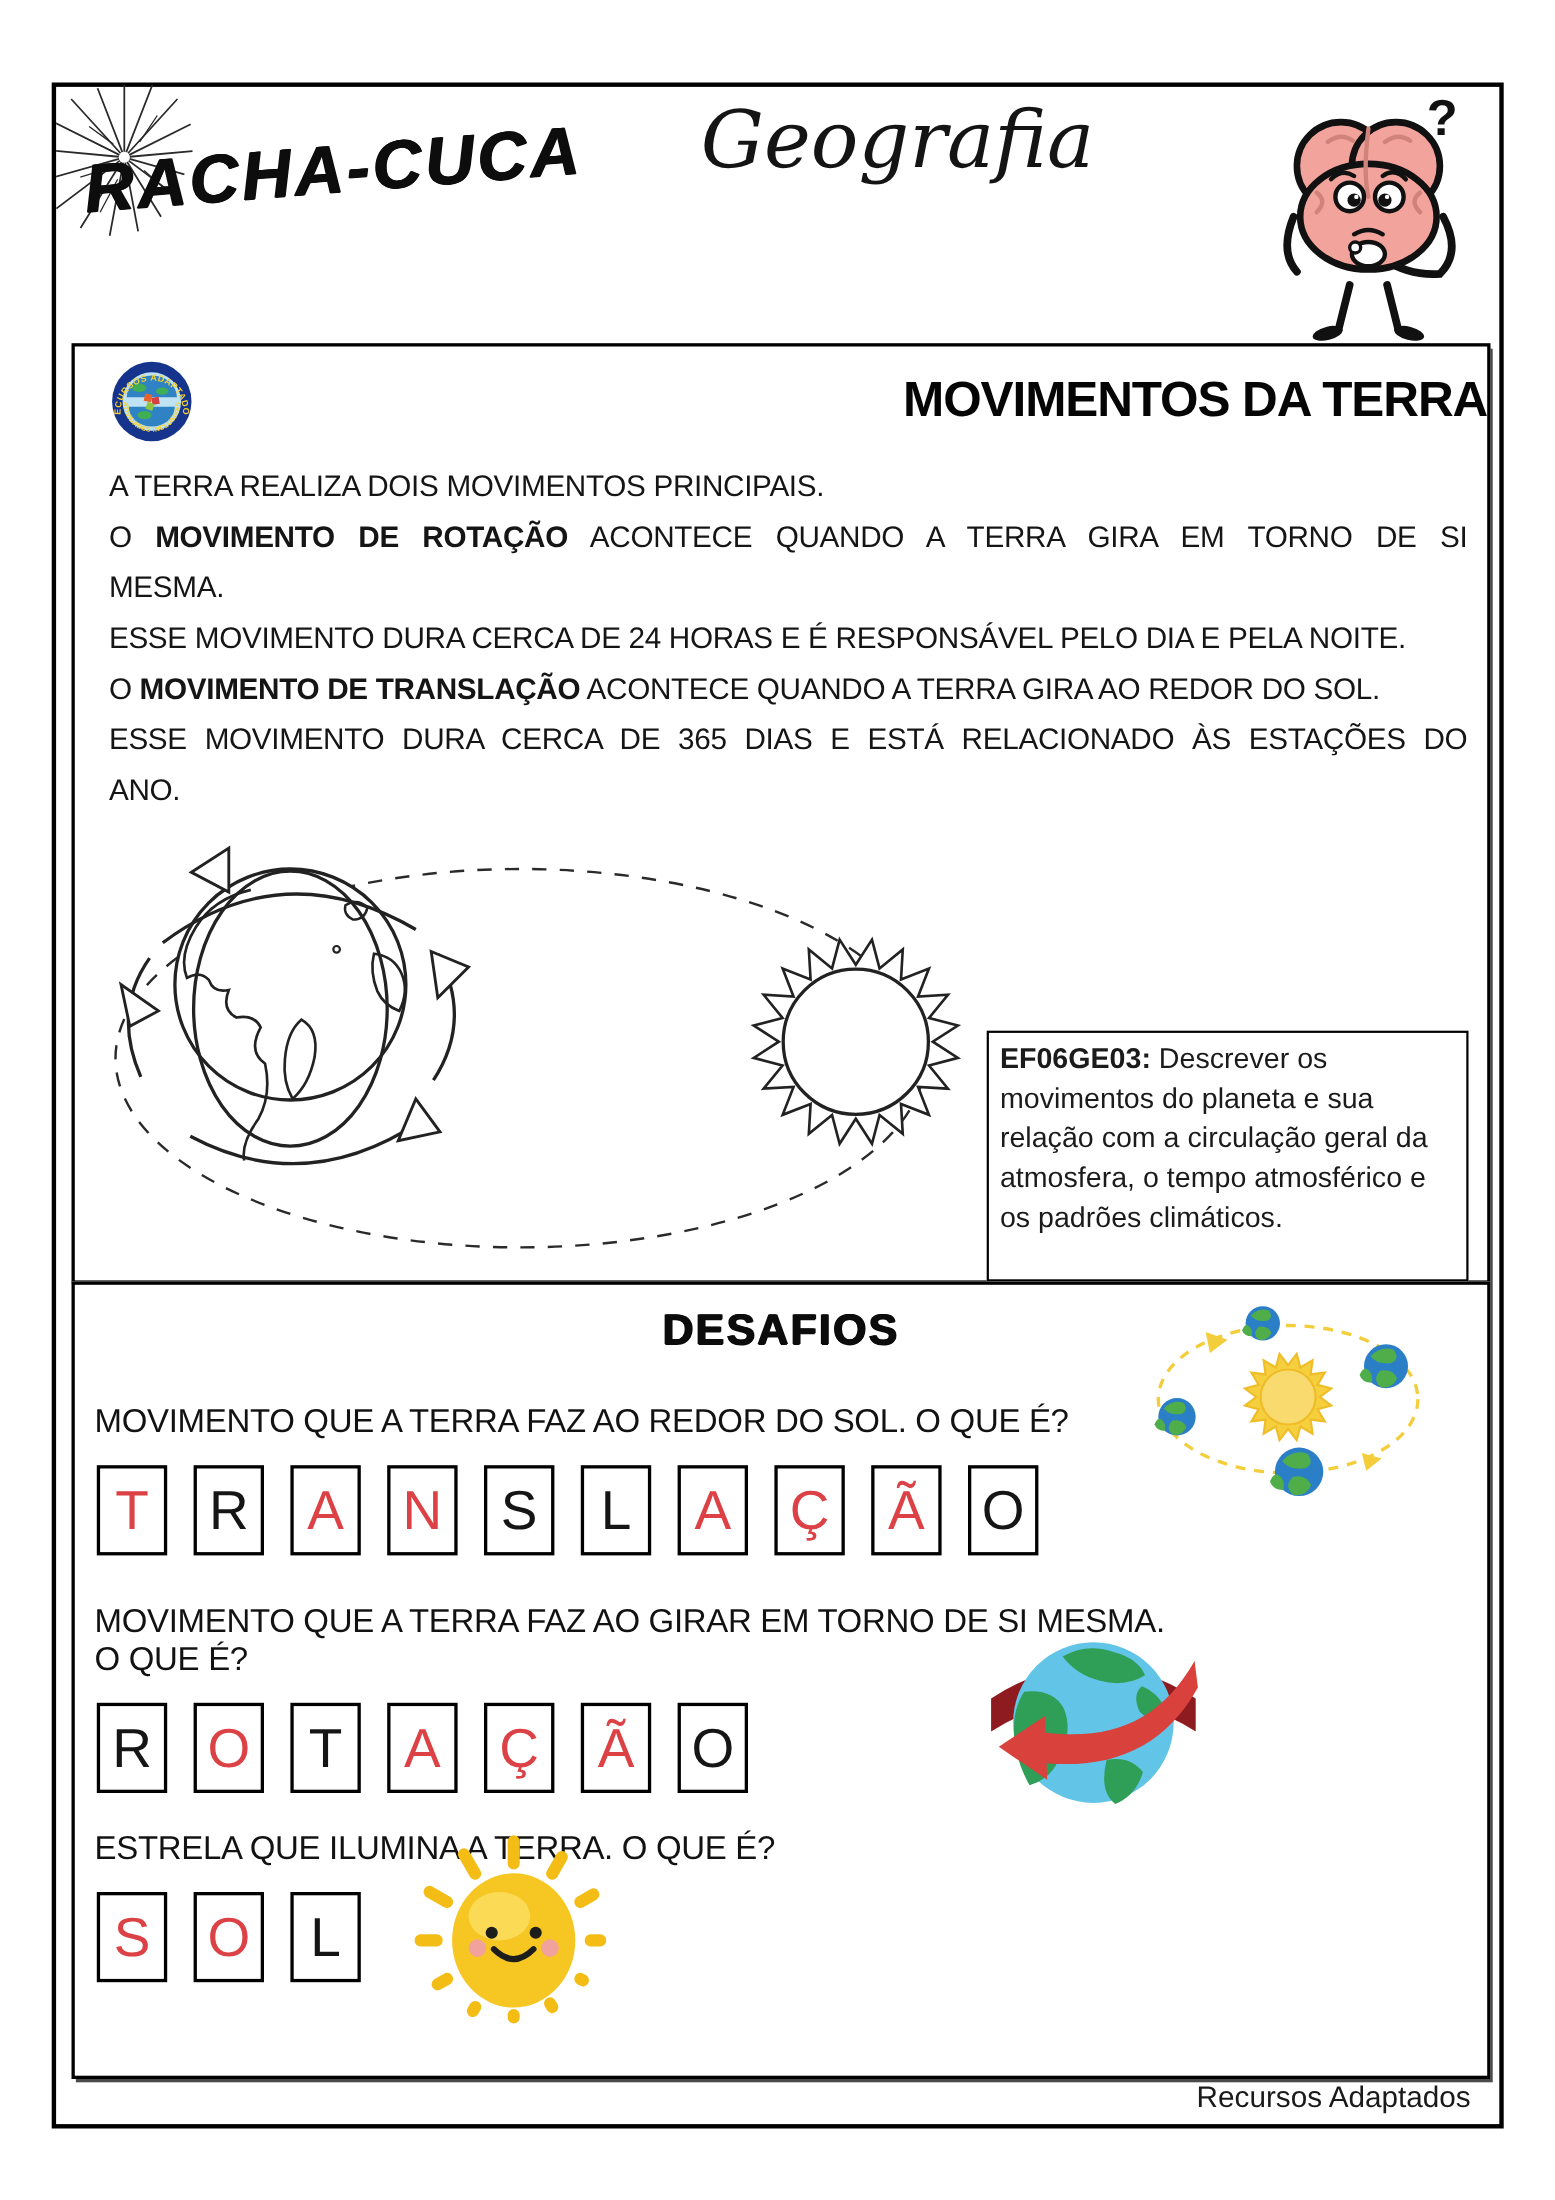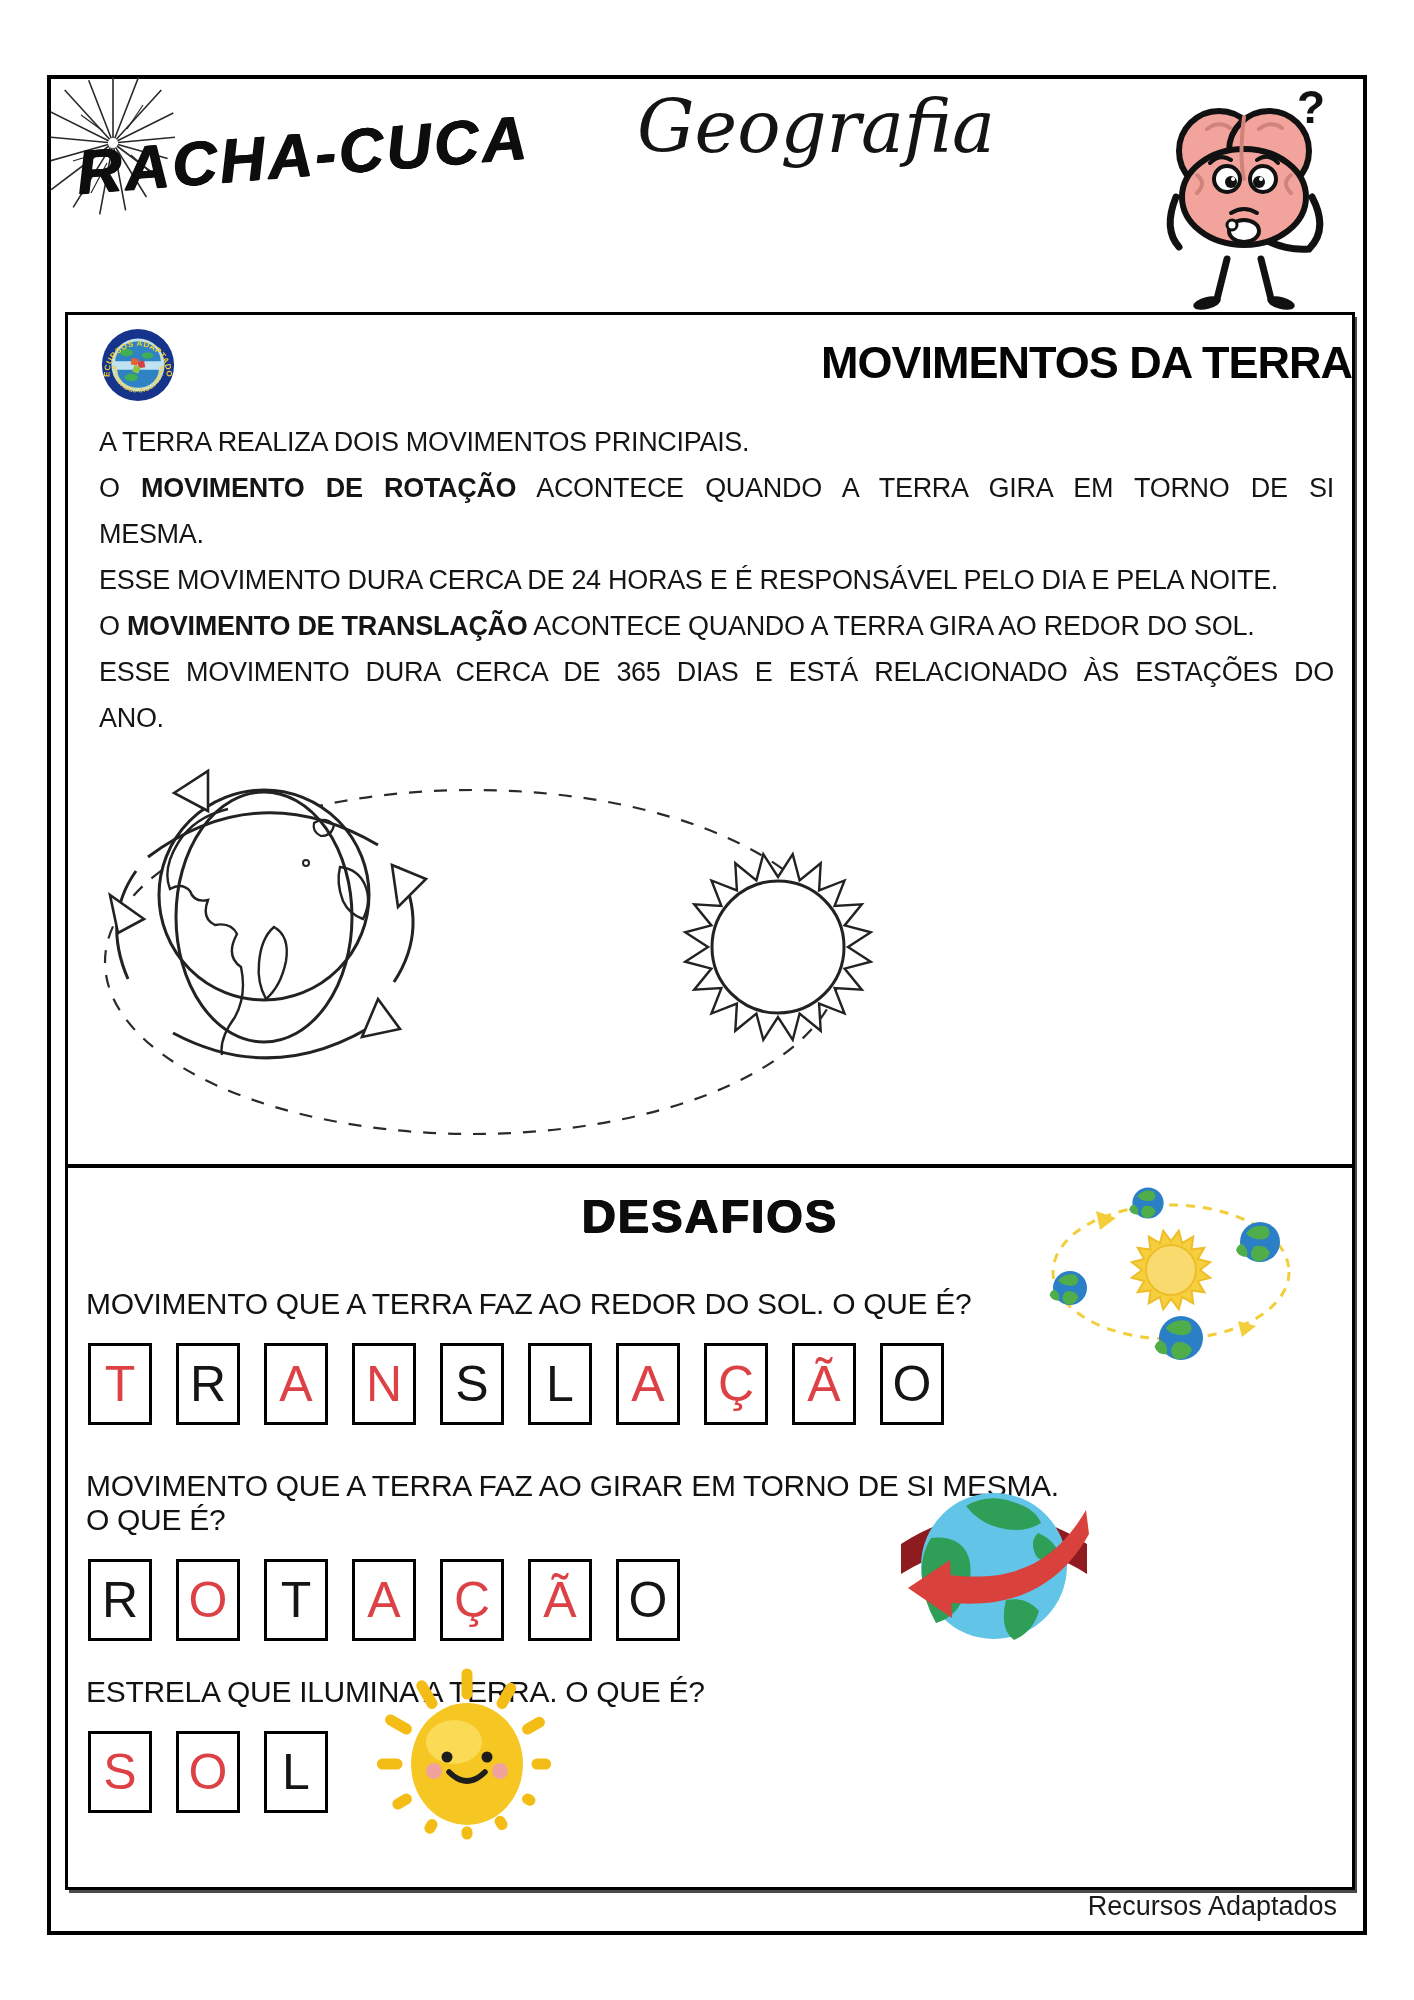--- a/index.html
+++ b/index.html
@@ -33,21 +33,21 @@
   .illustration { position:absolute; left:10px; top:452px; }
 
   .std-box { position:absolute; left:846px; top:858px; width:438px; height:228px;
              border:2px solid #000; background:#fff; padding:5px 10px; z-index:5;
              font-size:26px; line-height:36px; color:#1b1b1b; }
   .std-box b { font-weight:bold; }
 
   
   .challenge-box { position:absolute; left:14px; top:1086px; width:1290px; height:725px;
                    border:3px solid #000; background:#fff; box-shadow:3px 4px 0 -1px #4a4a4a; }
-  .challenge-title { text-align:center; margin-top:20px; font-size:47px; font-weight:bold;
+  .challenge-title { text-align:center; margin-top:20px; font-size:39px; font-weight:bold;
                      letter-spacing:2px; color:#0c0c0c;
                      text-shadow:.8px 0 #0c0c0c,-.8px 0 #0c0c0c,0 .6px #0c0c0c; }
   .question { margin:44px 280px 0 18px; font-size:30px; letter-spacing:-0.3px; color:#121212; }
   .q3 { margin-top:34px; }
   .tiles { display:flex; gap:24px; margin:22px 0 0 20px; }
   .tile { width:64px; height:82px; border:3px solid #000; display:flex; align-items:center;
           justify-content:center; font-size:50px; color:#151515; background:#fff; }
   .tile.red { color:#dc4145; }
 
   .icon-orbit    { position:absolute; left:972px; top:12px; }
@@ -156,20 +156,23 @@
           <polygon points="300,232 322,262 284,270" fill="#fff" stroke="#222" stroke-width="2.6"></polygon>
         </g>
 
         <g>
           <path fill="#fff" stroke="#222" stroke-width="2.4" d="M700.0,110.0L714.7,87.2L721.6,113.4L742.7,96.2L741.1,123.4L766.5,113.5L756.6,138.9L783.8,137.3L766.6,158.4L792.8,165.3L770.0,180.0L792.8,194.7L766.6,201.6L783.8,222.7L756.6,221.1L766.5,246.5L741.1,236.6L742.7,263.8L721.6,246.6L714.7,272.8L700.0,250.0L685.3,272.8L678.4,246.6L657.3,263.8L658.9,236.6L633.5,246.5L643.4,221.1L616.2,222.7L633.4,201.6L607.2,194.7L630.0,180.0L607.2,165.3L633.4,158.4L616.2,137.3L643.4,138.9L633.5,113.5L658.9,123.4L657.3,96.2L678.4,113.4L685.3,87.2Z"></path>
           <circle cx="700" cy="180" r="66" fill="#fff" stroke="#222" stroke-width="3"></circle>
         </g>
       </svg>
     </section>
 
+    <aside class="std-box">
+      <b>EF06GE03:</b><span> Descrever os movimentos do planeta e sua relação com a circulação geral da atmosfera, o tempo atmosférico e os padrões climáticos.</span>
+    </aside>
 
     <section class="challenge-box">
       <h2 class="challenge-title">DESAFIOS</h2>
 
       <p class="question">MOVIMENTO QUE A TERRA FAZ AO REDOR DO SOL. O QUE É?</p>
       <div class="tiles">
           <div class="tile red">T</div>
           <div class="tile">R</div>
           <div class="tile red">A</div>
           <div class="tile red">N</div>

